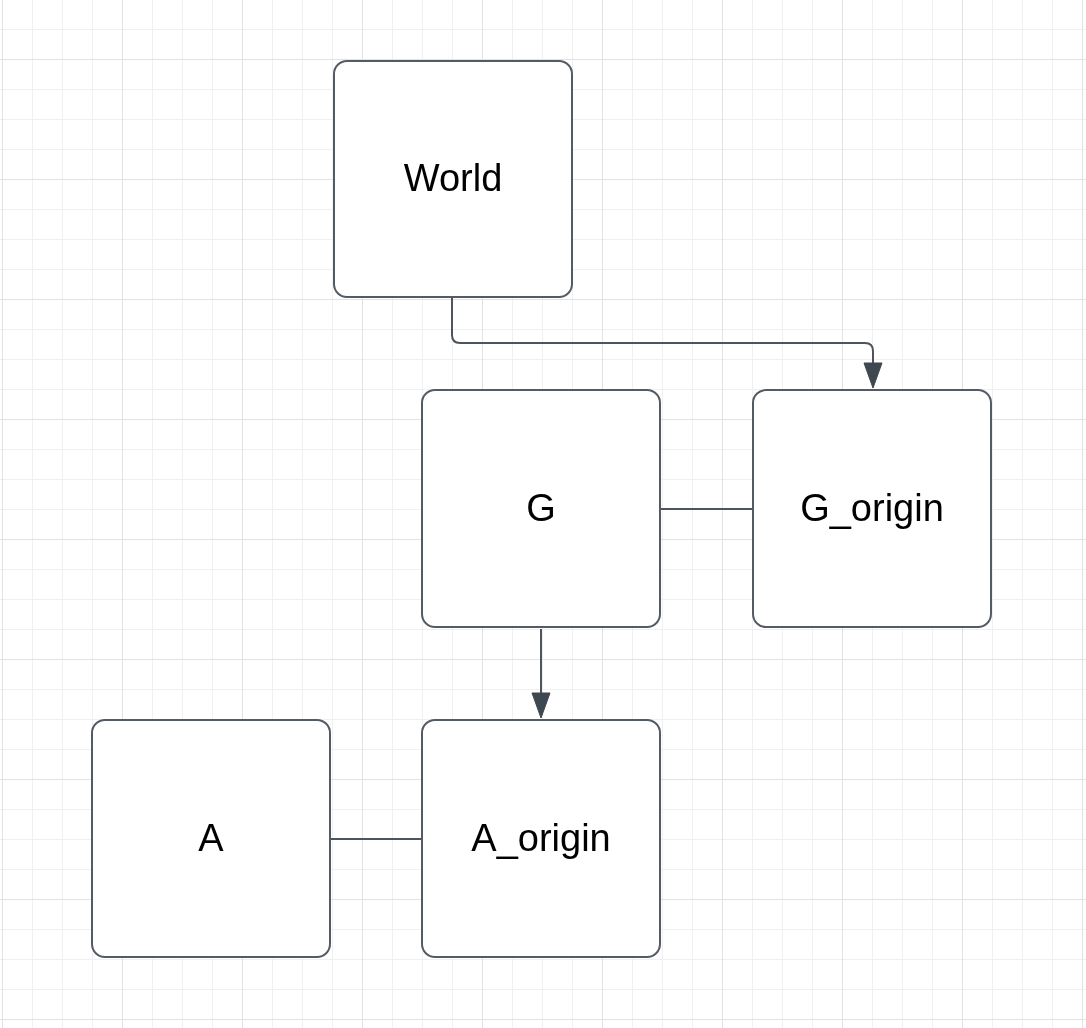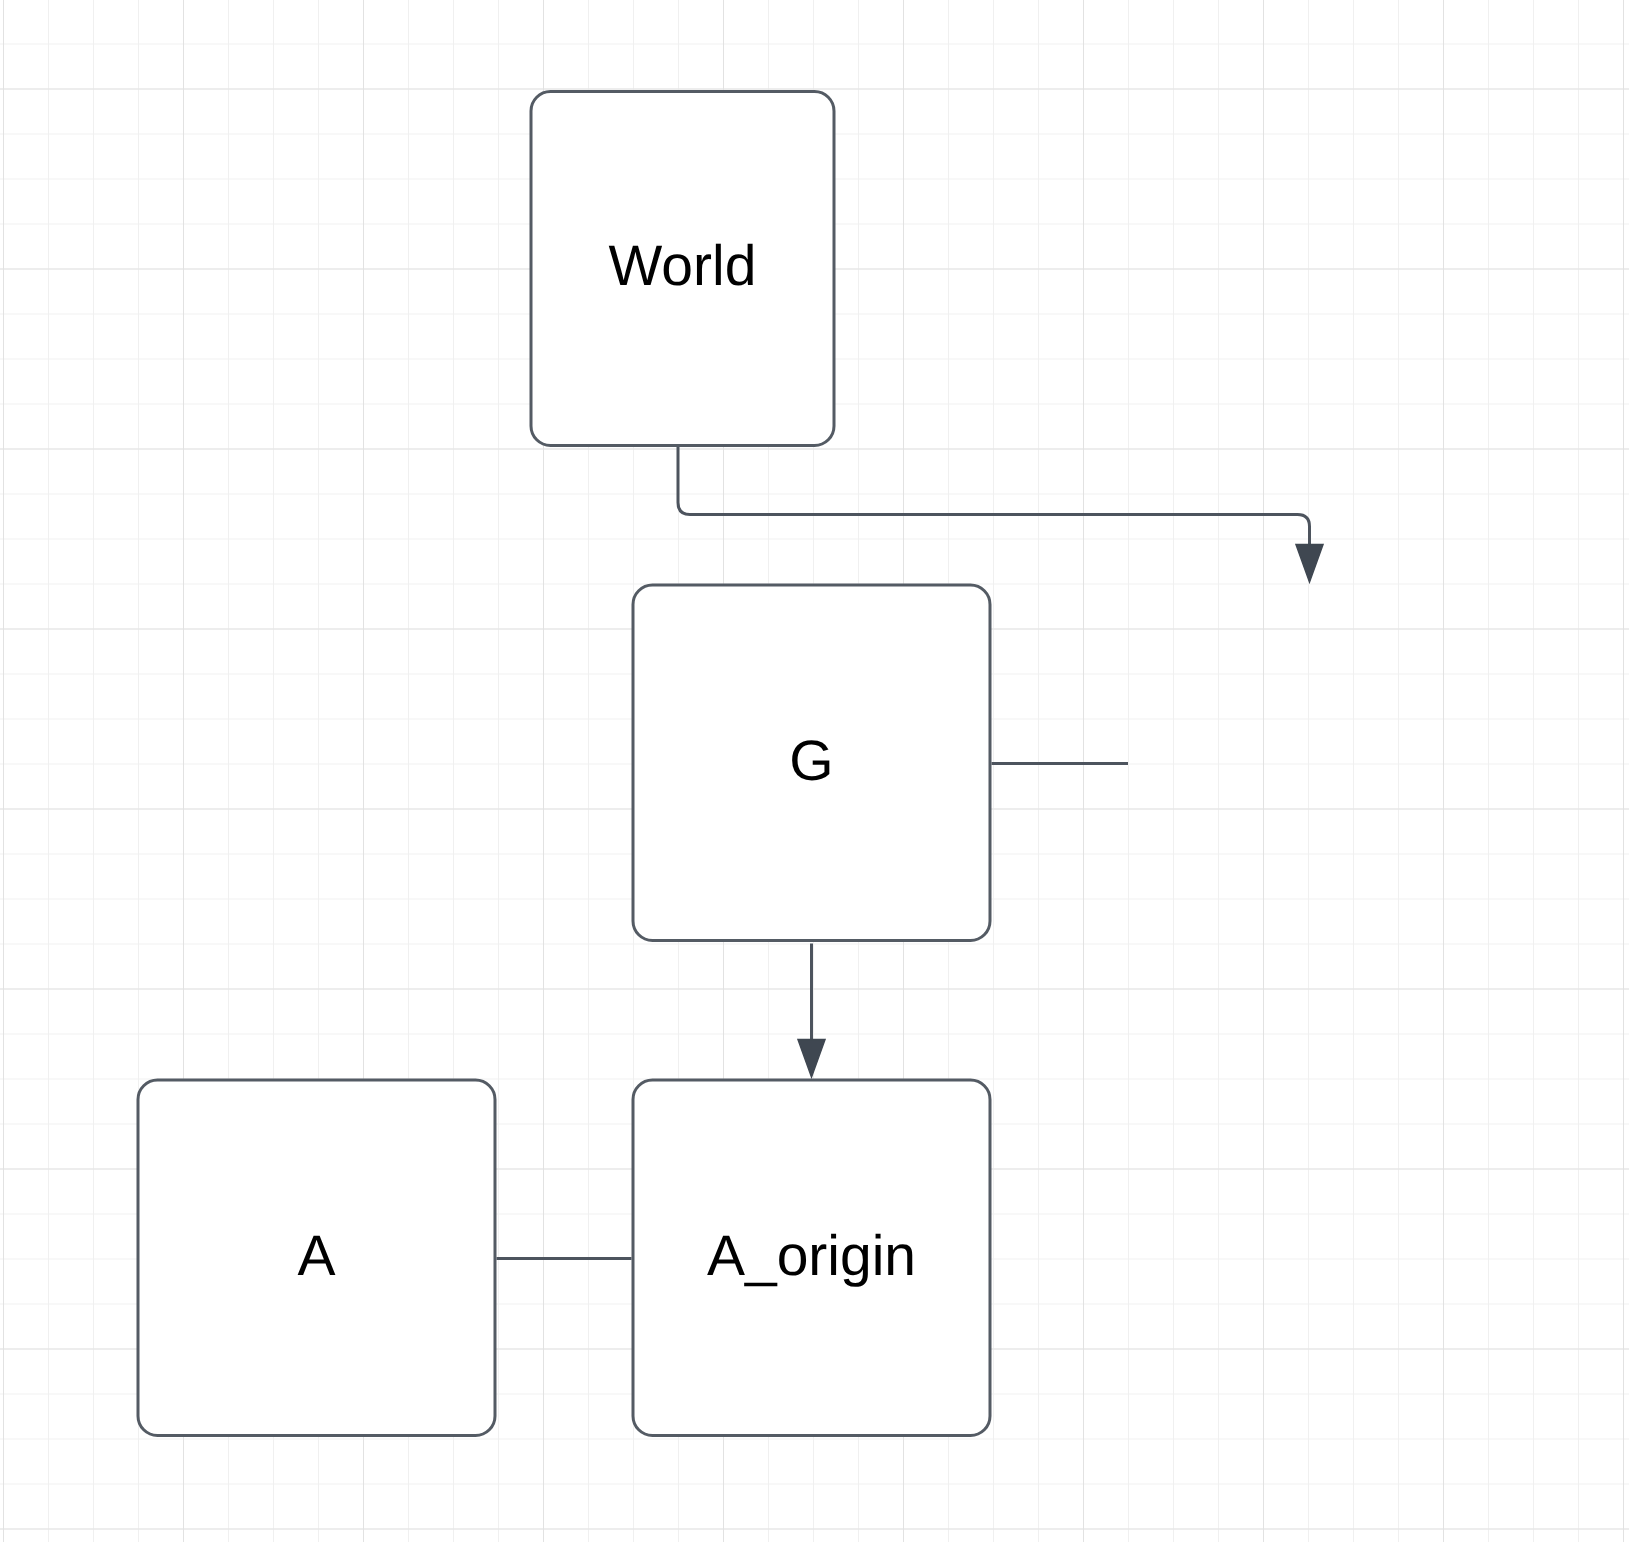--- a/index.html
+++ b/index.html
@@ -50,21 +50,21 @@
     align-items: center;
     justify-content: center;
   }
   .node .label {
     font-size: 38px;
     color: #000000;
     line-height: 1.1;
     text-align: center;
     white-space: nowrap;
   }
-  #n-world    { left: 333px; top: 60px;  width: 204px; height: 238px; margin-left: 20px; }
+  #n-world    { left: 333px; top: 60px;  width: 240px; height: 238px; }
   #n-g        { left: 421px; top: 389px; width: 240px; height: 239px; }
   #n-g-origin { left: 752px; top: 389px; width: 240px; height: 239px; }
   #n-a        { left: 91px;  top: 719px; width: 240px; height: 239px; }
   #n-a-origin { left: 421px; top: 719px; width: 240px; height: 239px; border-radius: 14px; }
 </style>
 </head>
 <body>
 
 <div class="canvas">
 
@@ -90,20 +90,23 @@
   </svg>
 
   <div class="node" id="n-world">
     <span class="label">World</span>
   </div>
 
   <div class="node" id="n-g">
     <span class="label">G</span>
   </div>
 
+  <div class="node" id="n-g-origin">
+    <span class="label">G_origin</span>
+  </div>
 
   <div class="node" id="n-a">
     <span class="label">A</span>
   </div>
 
   <div class="node" id="n-a-origin">
     <span class="label">A_origin</span>
   </div>
 
 </div>

